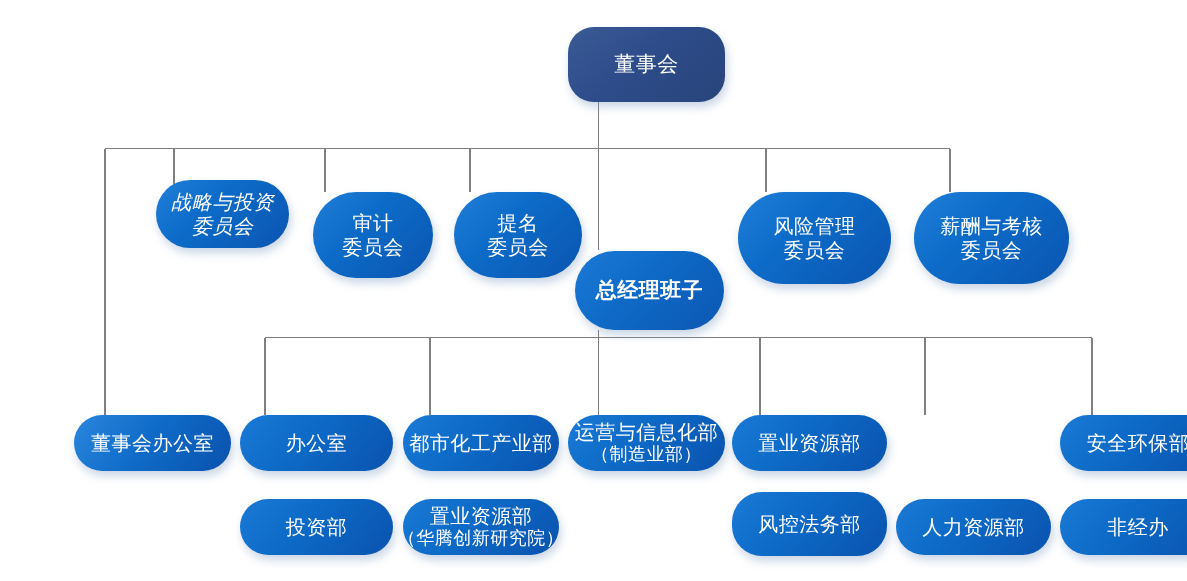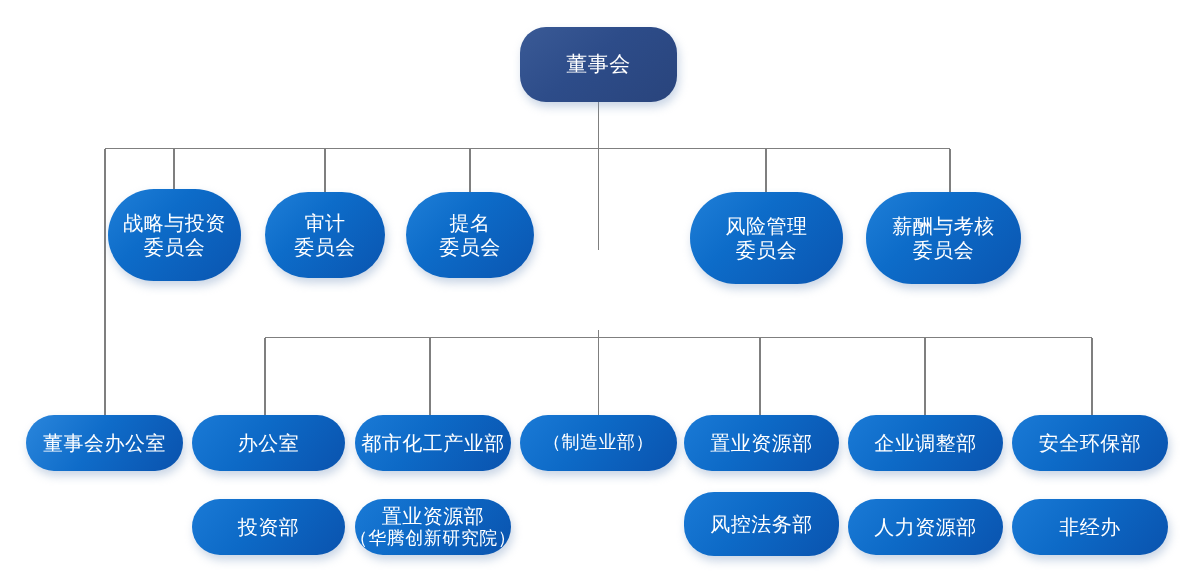--- a/index.html
+++ b/index.html
@@ -21,20 +21,21 @@
     display: flex;
     flex-direction: column;
     align-items: center;
     justify-content: center;
     text-align: center;
     color: #ffffff;
     line-height: 1.22;
     letter-spacing: 0.5px;
     white-space: nowrap;
     filter: drop-shadow(2px 5px 5px rgba(120,150,190,0.40));
+    margin-left: 48px;
   }
   .node .t1 { font-size: 20px; }
   .node .t2 { font-size: 18px; }
 
   
   .n-root {
     border-radius: 26px;
     background: linear-gradient(140deg, #3a5a96 0%, #2d4c89 45%, #29447c 100%);
   }
   .n-root .t1 { font-size: 21px; }
@@ -94,21 +95,21 @@
       <path d="M760 337.5 L760 415"></path>
       <path d="M925 337.5 L925 415"></path>
       <path d="M1092 337.5 L1092 415"></path>
     </g>
   </svg>
 
   <div class="node n-root" style="left:520px; top:27px; width:157px; height:75px;">
     <span class="t1">董事会</span>
   </div>
 
-  <div class="node n-comm" style="left:108px; top:189px; width:133px; height:92px;">
+  <div class="node n-comm" style="left:108px; top:180px; width:133px; height:68px;font-style:italic;">
     <span class="t1">战略与投资</span>
     <span class="t1">委员会</span>
   </div>
 
   <div class="node n-comm" style="left:265px; top:192px; width:120px; height:86px;">
     <span class="t1">审计</span>
     <span class="t1">委员会</span>
   </div>
 
   <div class="node n-comm" style="left:406px; top:192px; width:128px; height:86px;">
@@ -119,38 +120,39 @@
   <div class="node n-comm" style="left:690px; top:192px; width:153px; height:92px;">
     <span class="t1">风险管理</span>
     <span class="t1">委员会</span>
   </div>
 
   <div class="node n-comm" style="left:866px; top:192px; width:155px; height:92px;">
     <span class="t1">薪酬与考核</span>
     <span class="t1">委员会</span>
   </div>
 
+  <div class="node n-mgr" style="left:527px; top:251px; width:149px; height:79px;">
+    <span class="t1">总经理班子</span>
+  </div>
 
   <div class="node n-dept alt2" style="left:26px; top:415px; width:157px; height:56px;">
     <span class="t1">董事会办公室</span>
   </div>
   <div class="node n-dept" style="left:355px; top:415px; width:156px; height:56px;">
     <span class="t1">都市化工产业部</span>
   </div>
   <div class="node n-dept" style="left:192px; top:415px; width:153px; height:56px;">
     <span class="t1">办公室</span>
   </div>
   <div class="node n-dept" style="left:520px; top:415px; width:157px; height:56px;">
+    <span class="t1">运营与信息化部</span>
     <span class="t2">（制造业部）</span>
   </div>
   <div class="node n-dept" style="left:684px; top:415px; width:155px; height:56px;">
     <span class="t1">置业资源部</span>
-  </div>
-  <div class="node n-dept" style="left:848px; top:415px; width:155px; height:56px;">
-    <span class="t1">企业调整部</span>
   </div>
   <div class="node n-dept" style="left:1012px; top:415px; width:156px; height:56px;">
     <span class="t1">安全环保部</span>
   </div>
 
   <div class="node n-dept" style="left:192px; top:499px; width:153px; height:56px;">
     <span class="t1">投资部</span>
   </div>
   <div class="node n-dept" style="left:355px; top:499px; width:156px; height:56px;">
     <span class="t1">置业资源部</span>

